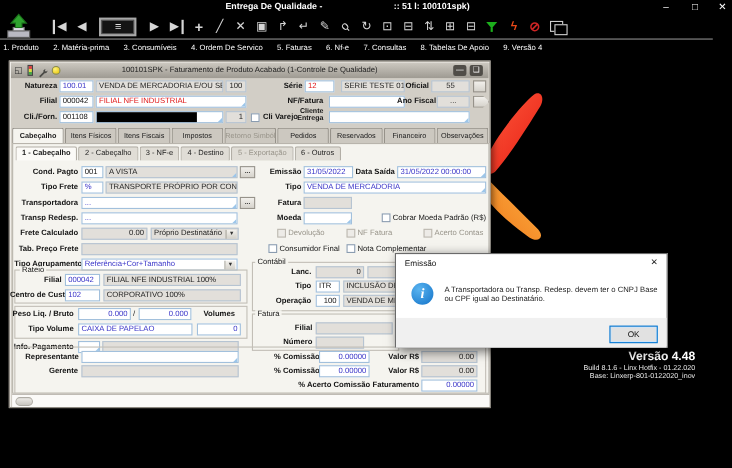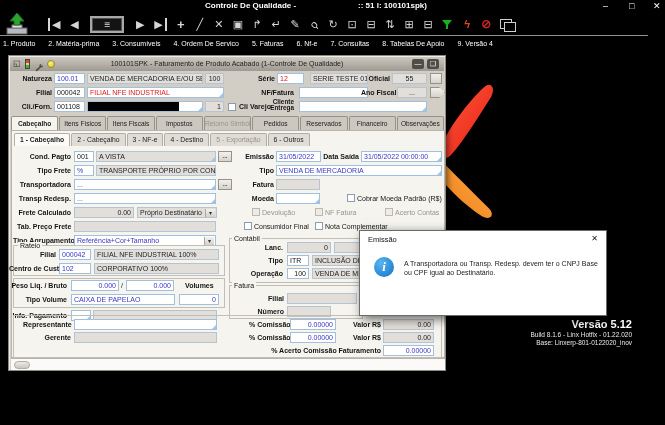--- a/index.html
+++ b/index.html
@@ -68,21 +68,21 @@
   #ver{position:absolute;left:440px;top:318px;width:192px;text-align:right;color:#fff;z-index:1}
   #ver .v1{font-size:11px;font-weight:bold}
   #ver .v2,#ver .v3{font-size:6.5px;color:#eaeaea;margin-top:1px}
   #linx{position:absolute;left:428px;top:78px;z-index:1}
 </style>
 </head>
 <body>
 
 <div id="root">
 
-  <span class="wtitle" style="left:205px;top:1px">Controle De Qualidade -</span>
+  <span class="wtitle" style="left:205px;top:1px">Entrega De Qualidade -</span>
   <span class="wtitle" style="left:358px;top:1px">:: 51 l: 100101spk)</span>
   <span class="wctl" style="left:603px;top:2px">–</span>
   <span class="wctl" style="left:629px;top:2px">□</span>
   <span class="wctl" style="left:653px;top:2px">✕</span>
 
   <span class="abs" style="left:4px;top:11px"><svg width="26" height="25" viewBox="0 0 26 25">
         <rect x="3" y="17" width="20" height="6" fill="#b9b9c2" stroke="#5a5a5a"></rect>
         <rect x="8" y="14" width="10" height="3" fill="#dcdce4" stroke="#777"></rect>
         <polygon points="13,2 20,10 16,10 16,14 10,14 10,10 6,10" fill="#2fa32f" stroke="#1a6e1a"></polygon>
       </svg></span>
@@ -138,21 +138,21 @@
           <stop offset="0" stop-color="#f07818"></stop>
             <stop offset="1" stop-color="#fcb045"></stop>
         </linearGradient>
       </defs>
       <path d="M52 8 C 40 18 18 45 8 68 C 4 76 12 82 18 76 C 32 60 48 34 58 18 C 62 10 58 4 52 8 Z" fill="url(#lgR)"></path>
       <path d="M6 78 C 20 92 40 112 56 128 C 62 135 56 140 48 135 C 32 124 14 108 4 92 C 0 86 2 80 6 78 Z" fill="url(#lgO)"></path>
     </svg>
   </div>
 
   <div id="ver">
-    <div class="v1">Versão  5.12</div>
+    <div class="v1">Versão  4.48</div>
     <div class="v2">Build 8.1.6 - Linx Hotfix - 01.22.020</div>
     <div class="v3">Base: Linxerp-801-0122020_inov</div>
   </div>
 
   <div id="fw">
 
     <div id="fwtitle">
       <span class="abs" style="left:3px;top:2px;font-size:8px;color:#333">◱</span>
       <span class="abs" style="left:15px;top:2px;width:5px;height:10px;border:1px solid #444;background:linear-gradient(#d44 33%,#dd4 33% 66%,#4a4 66%)"></span>
       <span class="abs" style="left:24px;top:2px"><svg width="10" height="10" viewBox="0 0 10 10">
@@ -329,15 +329,18 @@
     <div id="sbar">
         <span class="pill"></span>
       </div>
   </div>
 
   <div id="dlg">
     <span class="dt">Emissão</span>
     <span class="dx">✕</span>
     <span class="ico">i</span>
     <span class="msg">A Transportadora ou Transp. Redesp. devem ter o CNPJ Base ou CPF igual ao Destinatário.</span>
+    <div class="foot">
+      <span class="ok">OK</span>
+    </div>
   </div>
 
 </div>
 
 </body></html>

